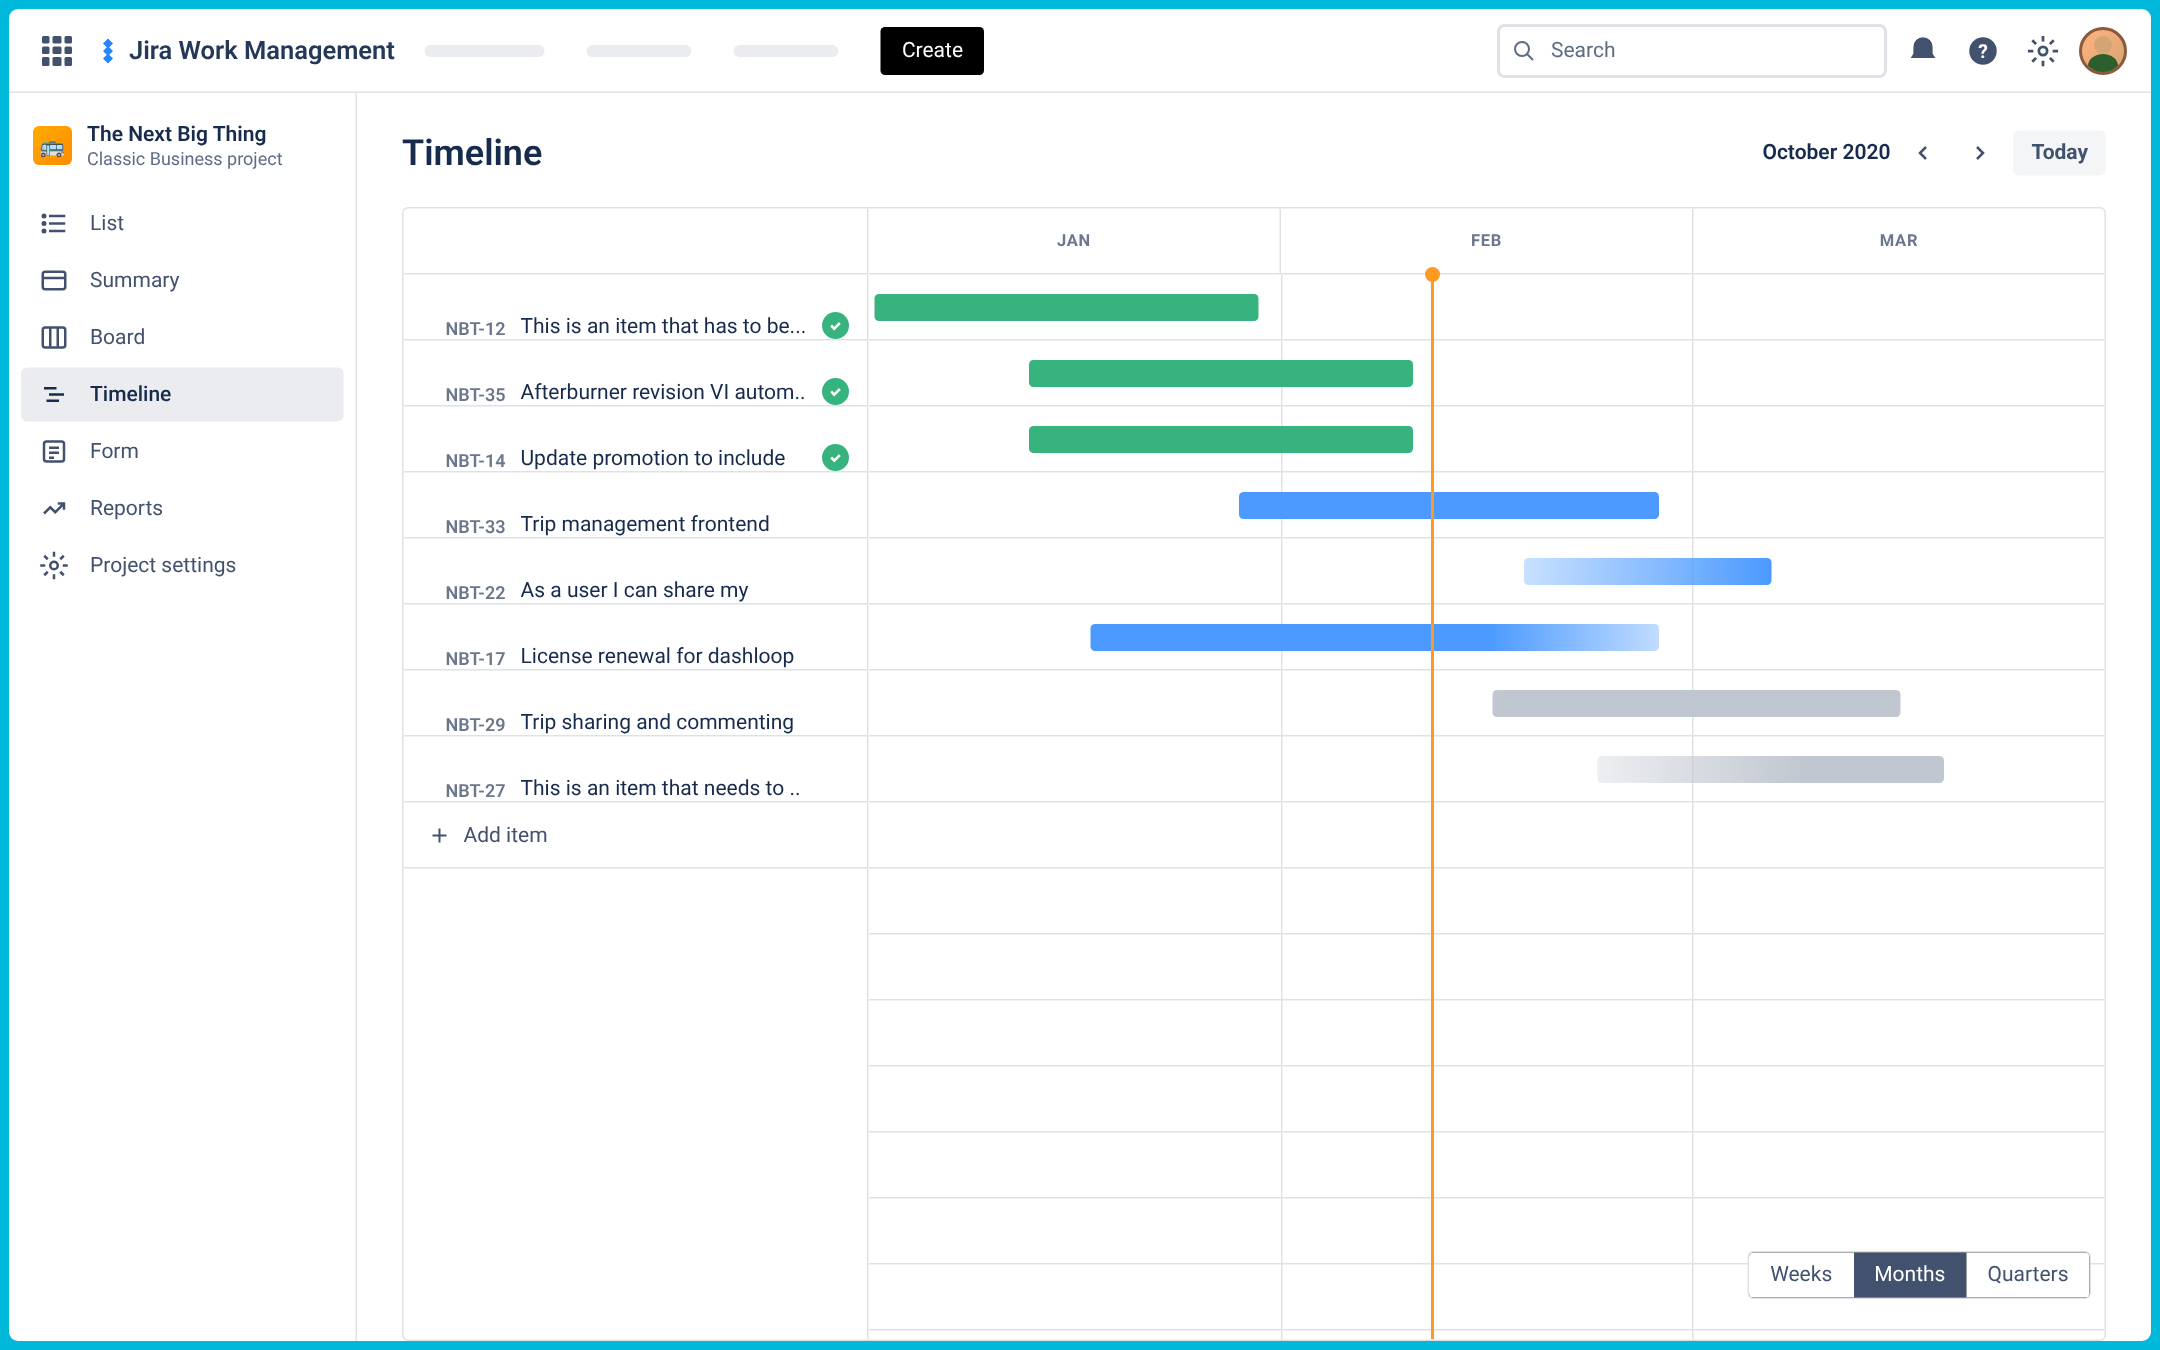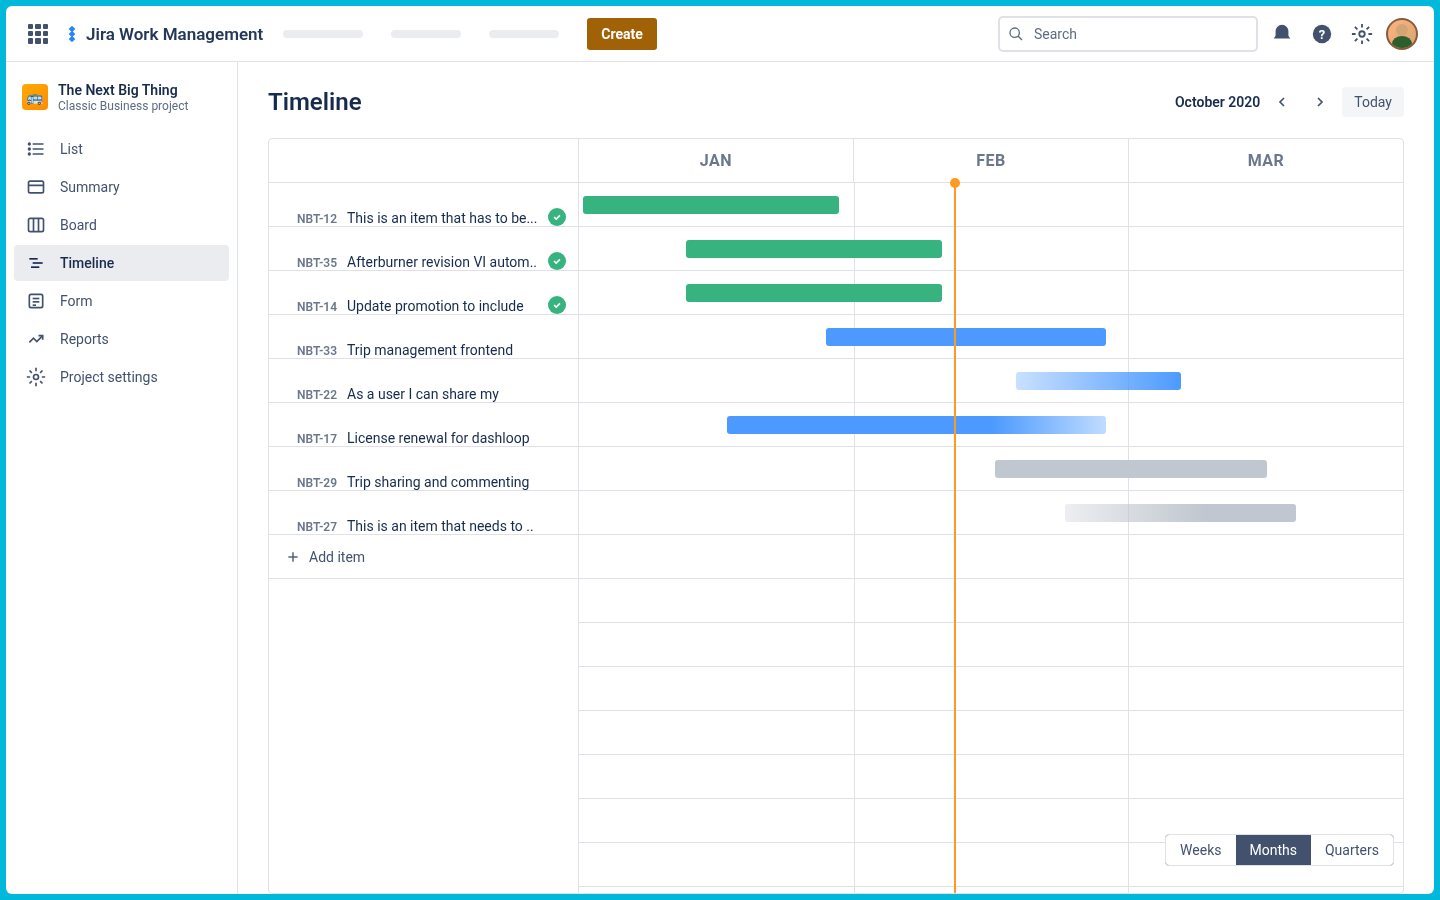--- a/index.html
+++ b/index.html
@@ -7,21 +7,21 @@
 .window{background:#fff;border-radius:6px;width:100%;height:100%;display:flex;flex-direction:column;overflow:hidden}
 .topbar{height:56px;border-bottom:1px solid #dfe1e6;display:flex;align-items:center;padding:0 16px;gap:8px}
 .app-switcher{width:32px;height:32px;display:flex;align-items:center;justify-content:center;cursor:pointer;border-radius:3px}
 .dots-grid{width:20px;height:20px;display:grid;grid-template-columns:repeat(3,1fr);grid-template-rows:repeat(3,1fr);gap:2px}
 .dots-grid span{background:#42526e;border-radius:1px}
 .logo-wrap{display:flex;align-items:center;gap:4px;margin-right:12px}
 .logo-mark{width:20px;height:20px}
 .logo-text{font-size:17px;font-weight:600;color:#253858}
 .nav-placeholder{height:8px;background:#ebecf0;border-radius:4px;margin-right:20px}
 .np1{width:80px}.np2{width:70px}.np3{width:70px}
-.create-btn{background:#a16207;color:#fff;border:none;padding:8px 14px;border-radius:3px;font-size:14px;font-weight:700;cursor:pointer}
+.create-btn{background:#000000;color:#fff;border:none;padding:8px 14px;border-radius:3px;font-size:14px;font-weight:400;cursor:pointer}
 .spacer{flex:1}
 .search-wrap{position:relative;width:260px}
 .search-input{width:100%;height:36px;border:2px solid #dfe1e6;border-radius:5px;padding:0 10px 0 34px;font-size:14px;color:#172b4d}
 .search-input::placeholder{color:#5e6c84}
 .search-icon{position:absolute;left:10px;top:50%;transform:translateY(-50%);width:16px;height:16px;color:#5e6c84}
 .top-icon{width:32px;height:32px;display:flex;align-items:center;justify-content:center;cursor:pointer;border-radius:50%;color:#42526e}
 .avatar{width:32px;height:32px;border-radius:50%;background:linear-gradient(135deg,#ffb380,#d4a574);cursor:pointer;border:2px solid #8b5a3c;position:relative;overflow:hidden}
 .avatar::before{content:'';position:absolute;top:4px;left:50%;transform:translateX(-50%);width:12px;height:12px;border-radius:50%;background:#d4a574}
 .avatar::after{content:'';position:absolute;bottom:-4px;left:50%;transform:translateX(-50%);width:20px;height:16px;border-radius:50% 50% 0 0;background:#2c5f2d}
 .body{flex:1;display:flex;overflow:hidden}
@@ -32,33 +32,33 @@
 .proj-type{font-size:12px;color:#5e6c84}
 .side-item{display:flex;align-items:center;gap:14px;padding:8px 12px;border-radius:4px;cursor:pointer;color:#42526e;font-size:14px;margin-bottom:2px}
 .side-item.active{background:#ebecf0;color:#172b4d;font-weight:500}
 .side-item svg{width:20px;height:20px;flex-shrink:0}
 .main{flex:1;padding:24px 30px 0 30px;display:flex;flex-direction:column;overflow:hidden;position:relative}
 .main-header{display:flex;align-items:center;margin-bottom:20px}
 .page-title{font-size:24px;font-weight:600;color:#172b4d}
 .date-controls{display:flex;align-items:center;gap:6px}
 .date-label{font-size:14px;font-weight:600;color:#172b4d;margin-right:0}
 .nav-btn{width:32px;height:32px;border:none;background:transparent;border-radius:4px;cursor:pointer;display:flex;align-items:center;justify-content:center;color:#42526e}
-.today-btn{background:#f4f5f7;border:none;padding:7px 12px;border-radius:4px;font-size:14px;color:#42526e;cursor:pointer;font-weight:400}
+.today-btn{background:#f4f5f7;border:none;padding:7px 12px;border-radius:4px;font-size:14px;color:#42526e;cursor:pointer;font-weight:700}
 .timeline-wrap{border:1px solid #dfe1e6;border-radius:4px;flex:1;display:flex;overflow:hidden;position:relative}
 .tl-left{width:310px;display:flex;flex-direction:column;border-right:1px solid #dfe1e6}
 .tl-left-header{height:44px;border-bottom:1px solid #dfe1e6;flex-shrink:0}
 .tl-row{height:44px;border-bottom:1px solid #dfe1e6;display:flex;align-items:flex-end;padding:0 12px;gap:10px;font-size:14px}
 .tl-key{color:#6b778c;font-size:12px;font-weight:600;width:56px;text-align:right}
 .tl-title{color:#172b4d;flex:1;white-space:nowrap;overflow:hidden;text-overflow:ellipsis}
 .tl-status{width:18px;height:18px;border-radius:50%;background:#36b37e;display:flex;align-items:center;justify-content:center;flex-shrink:0}
 .tl-status svg{width:10px;height:10px;color:#fff}
 .add-item-row{display:flex;align-items:center;gap:8px;padding:0 16px;height:44px;border-bottom:1px solid #dfe1e6;color:#42526e;font-size:14px;cursor:pointer}
 .tl-right{flex:1;position:relative;overflow:hidden}
 .tl-months{height:44px;border-bottom:1px solid #dfe1e6;display:flex}
-.tl-month{flex:1;display:flex;align-items:center;justify-content:center;font-size:16px;font-weight:700;color:#6b778c;border-right:1px solid #dfe1e6;letter-spacing:0.5px}
+.tl-month{flex:1;display:flex;align-items:center;justify-content:center;font-size:11px;font-weight:700;color:#6b778c;border-right:1px solid #dfe1e6;letter-spacing:0.5px}
 .tl-month:last-child{border-right:none}
 .tl-grid{position:relative;height:calc(100% - 44px)}
 .tl-grid-row{height:44px;border-bottom:1px solid #dfe1e6;position:relative}
 .tl-col-line{position:absolute;top:0;bottom:0;width:1px;background:#dfe1e6}
 .tl-bar{position:absolute;height:18px;border-radius:3px;top:13px}
 .bar-green{background:#36b37e}
 .bar-blue{background:#4c9aff}
 .bar-grey{background:#c1c7d0}
 .bar-fade-l{background:linear-gradient(to right,rgba(76,154,255,0.3),#4c9aff)}
 .bar-fade-r{background:linear-gradient(to right,#4c9aff,#4c9aff 70%,rgba(76,154,255,0.35))}

